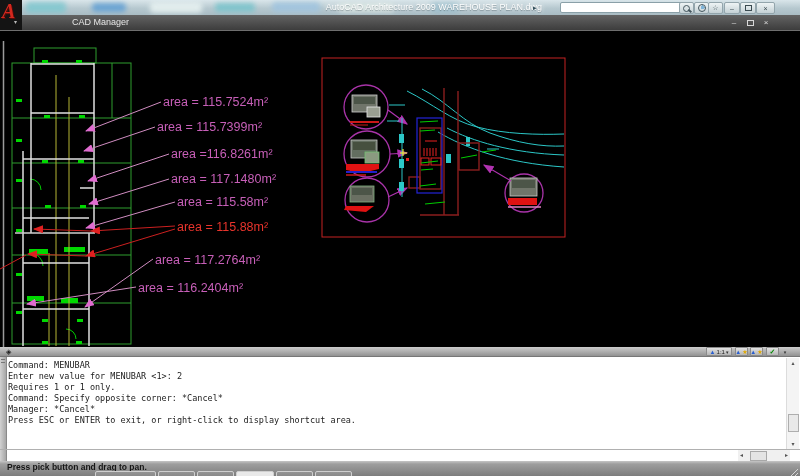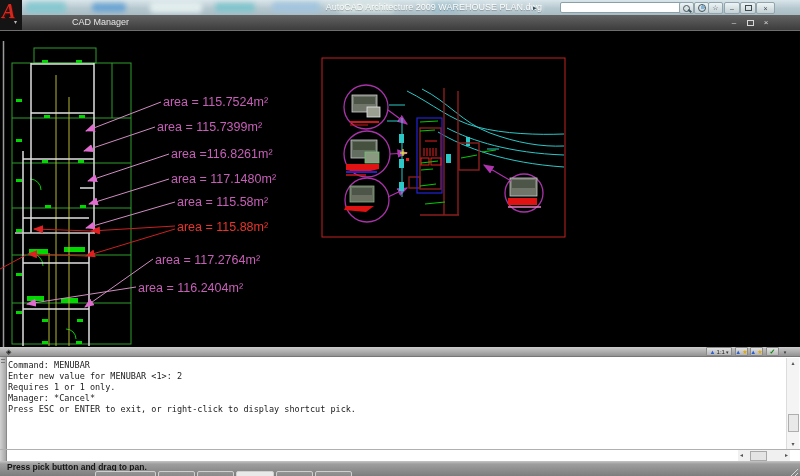--- a/index.html
+++ b/index.html
@@ -376,22 +376,23 @@
 
   <div class="cmdwin">
     <div class="cmd-grip">
         <i></i>
         <i></i>
       </div>
     <div class="cmd-hist">
       <div>Command: MENUBAR</div>
       <div>Enter new value for MENUBAR &lt;1&gt;: 2</div>
       <div>Requires 1 or 1 only.</div>
+      <div>Command: Specify opposite corner: *Cancel*</div>
       <div>Manager: *Cancel*</div>
-      <div>Press ESC or ENTER to exit, or right-click to display shortcut pick.</div>
+      <div>Press ESC or ENTER to exit, or right-click to display shortcut area.</div>
     </div>
     <div class="vscroll">
       <span class="arr" style="top:1px;">▴</span>
       <span class="thumb"></span>
       <span class="arr" style="bottom:1px;">▾</span>
     </div>
     <div class="cmd-sep"></div>
     <div class="cmd-input-row">
       <input class="cmd-input" value="" style="">
       <div class="hscroll">

